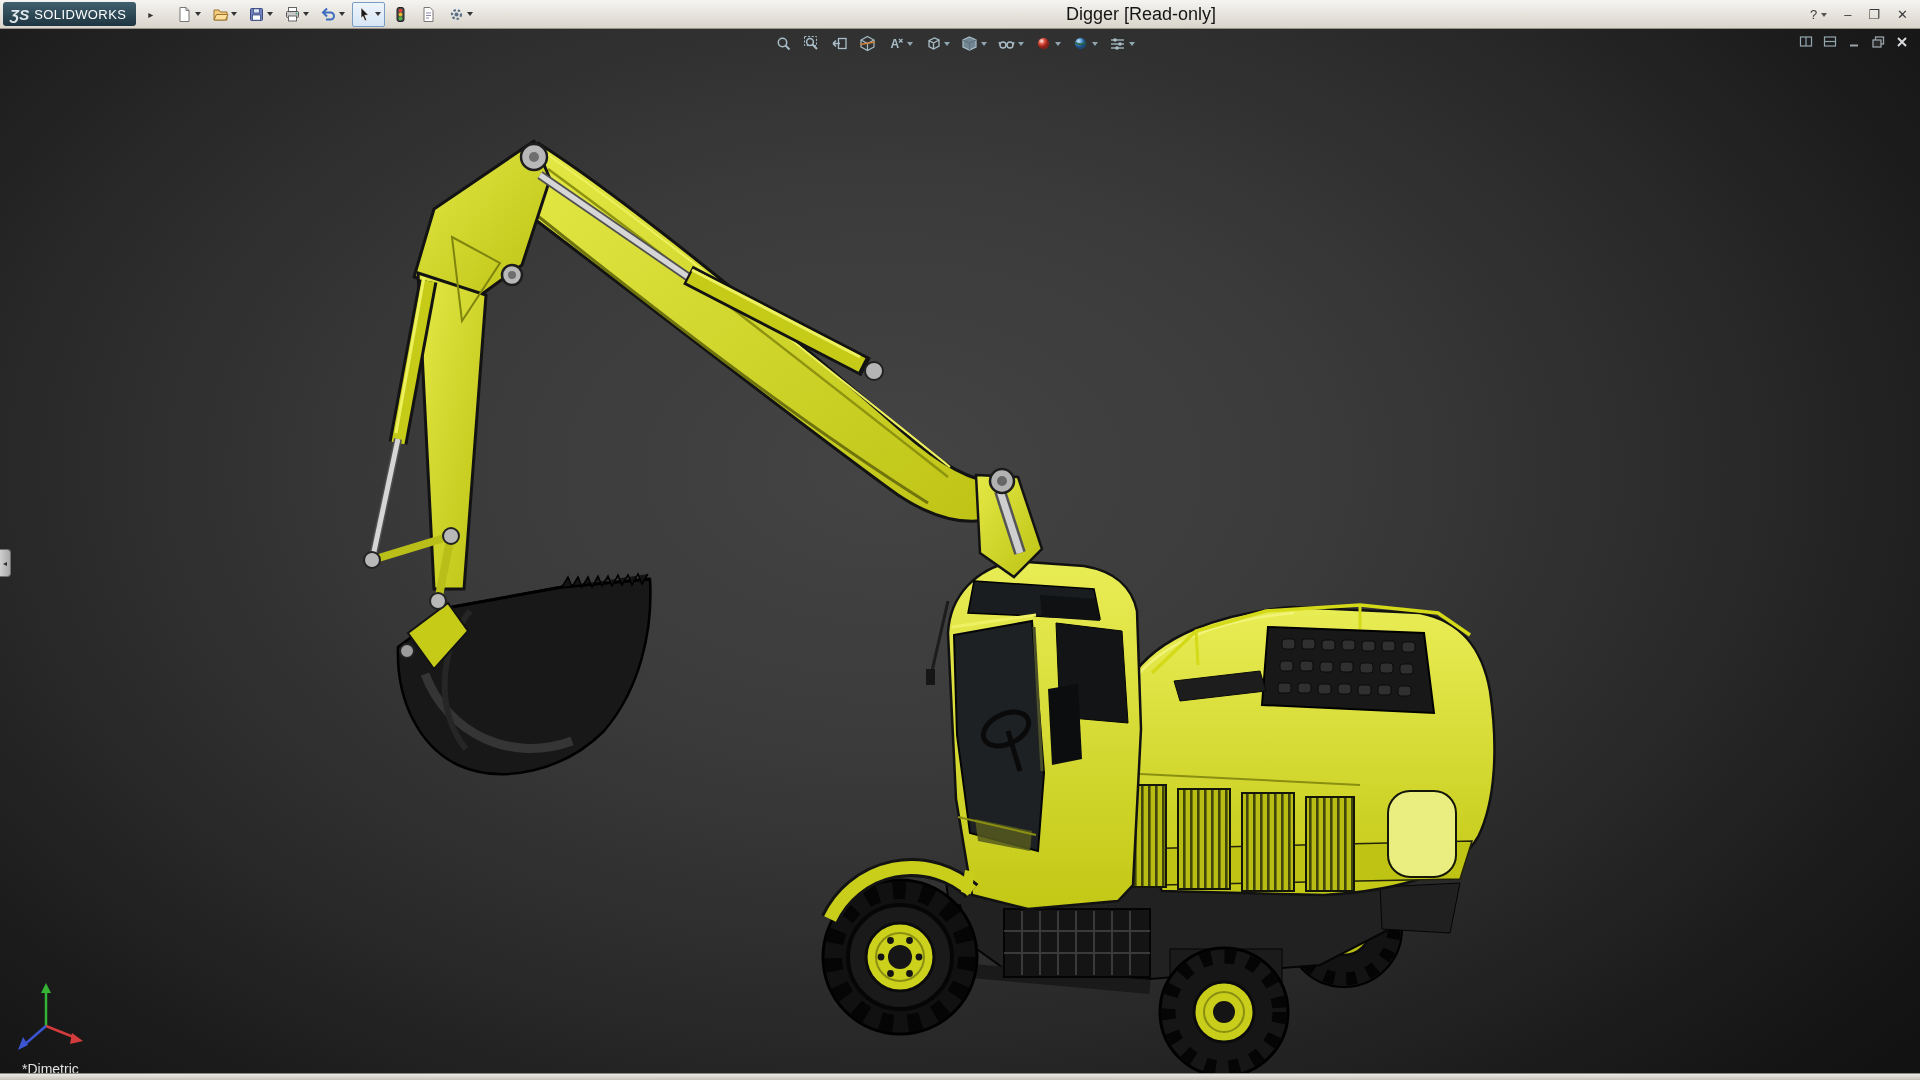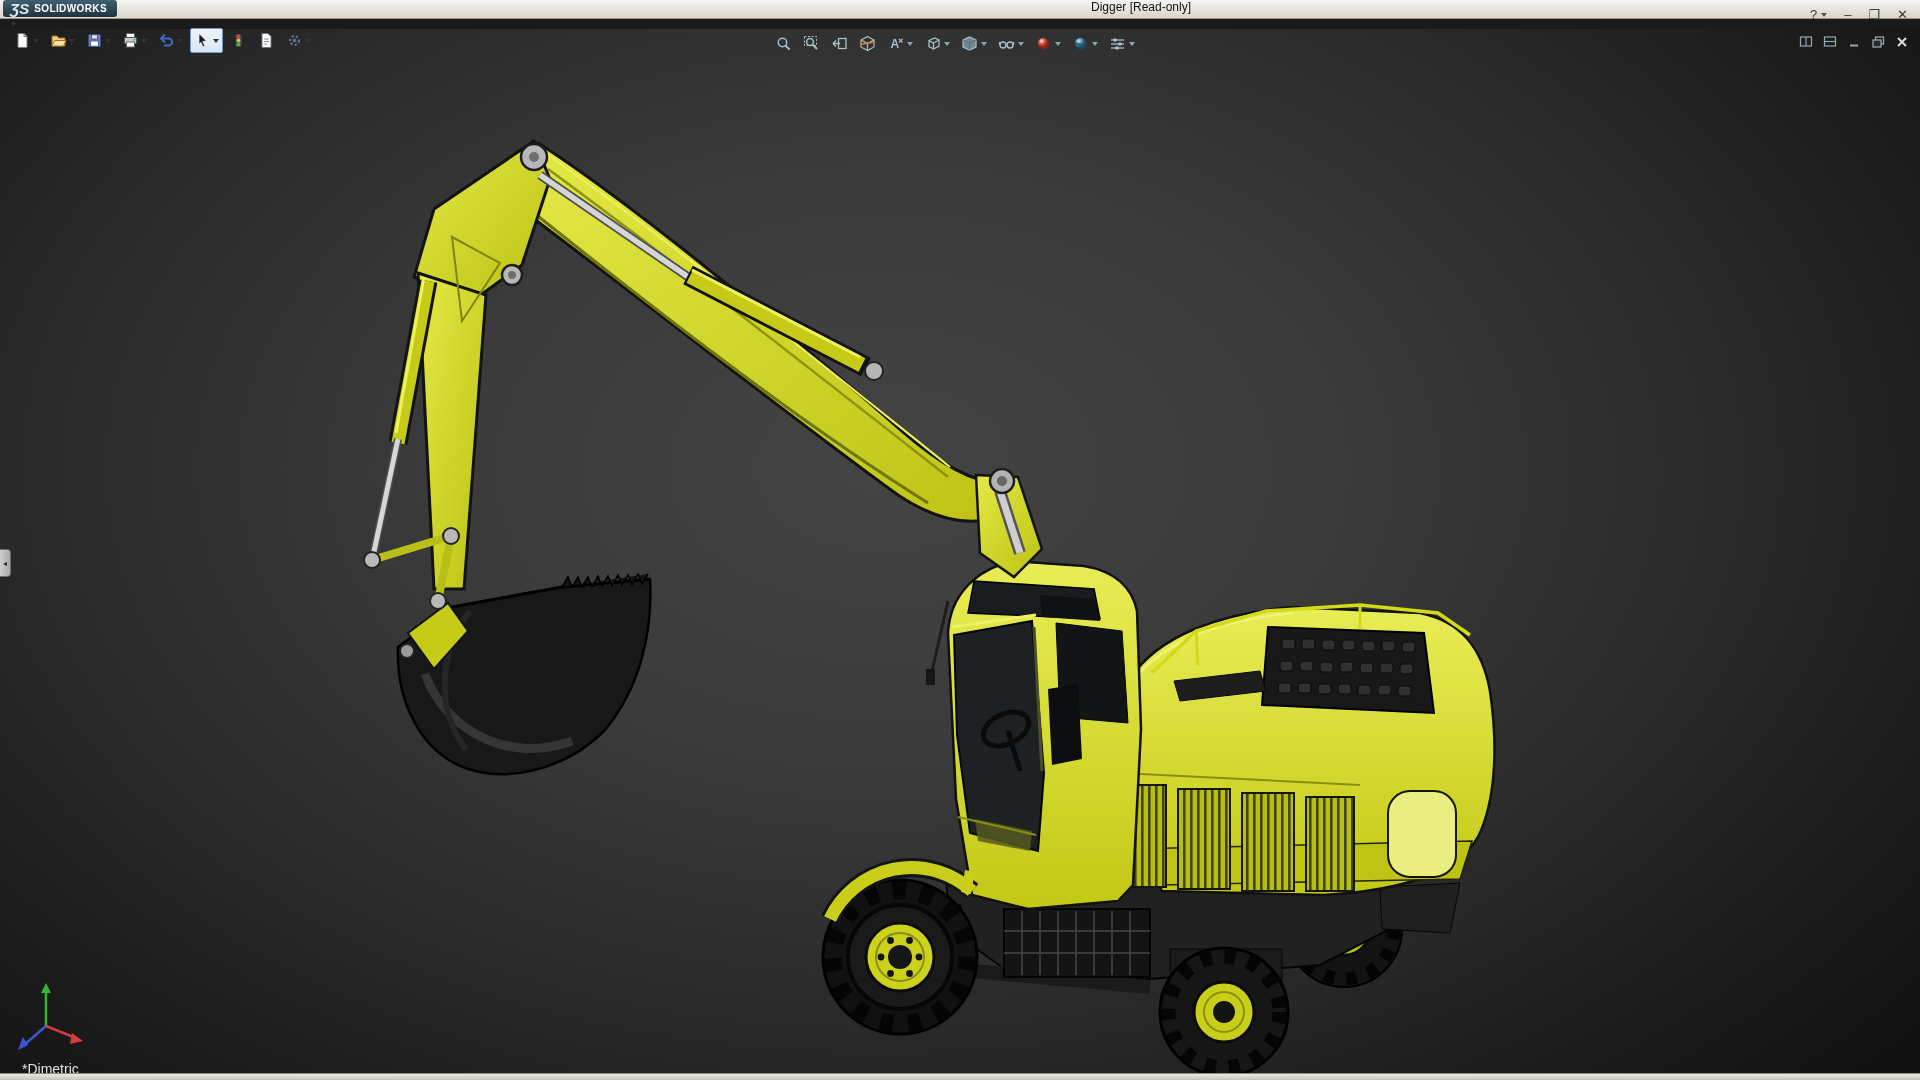--- a/index.html
+++ b/index.html
@@ -1,35 +1,35 @@
 <!DOCTYPE html>
 <html><head>
 <meta charset="utf-8">
 <style>
   * { margin:0; padding:0; box-sizing:border-box; }
   html,body { width:1920px; height:1080px; overflow:hidden; background:#1a1a1a;
               font-family:"Liberation Sans", sans-serif; }
 
   
-  .titlebar { position:absolute; top:0; left:0; width:1920px; height:19px;
+  .titlebar { position:absolute; top:0; left:0; width:1920px; height:29px;
     background:linear-gradient(#f5f4f2,#e6e3dc 55%,#d9d5cc);
-    border-bottom:1px solid #97938a; display:flex; align-items:flex-start; z-index:30;flex-direction:column; }
+    border-bottom:1px solid #97938a; display:flex; align-items:center; z-index:30; }
   .logo { height:24px; margin-left:3px; background:linear-gradient(#41606f,#1e3440);
     border-radius:3px; color:#fff; display:flex; align-items:center; padding:0 10px 0 7px; gap:5px; }
   .logo .mark { font-weight:bold; font-style:italic; font-size:15px; color:#dfe7ec; }
-  .logo .name { font-weight:bold; font-size:10px; letter-spacing:.4px; }
+  .logo .name { font-weight:normal; font-size:13px; letter-spacing:.4px; }
   .flyout-caret { color:#333; font-size:10px; margin:0 9px 0 12px; }
   .tb-group { display:flex; align-items:center; gap:3px; margin-left:10px; }
   .tb-btn { height:25px; display:flex; align-items:center; padding:0 3px;
     border:1px solid transparent; border-radius:2px; }
   .tb-btn.active { border-color:#7a9cc4; background:linear-gradient(#eef5fc,#d6e5f5); }
   .caret-down { width:0; height:0; border-left:3.5px solid transparent;
     border-right:3.5px solid transparent; border-top:4px solid #333; margin-left:2px; }
   .title-text { position:absolute; left:1141px; transform:translateX(-50%);
-    font-size:12px; color:#151515; white-space:nowrap; }
+    font-size:18px; color:#151515; white-space:nowrap; }
   .win-controls { position:absolute; right:12px; top:0; height:29px; display:flex;
     align-items:center; gap:17px; font-size:13px; color:#3a3a3a; }
   .win-controls .wc { cursor:default; line-height:29px; }
   .help-wrap { display:flex; align-items:center; gap:2px; }
   .help-wrap .caret-down { border-top-color:#555; }
 
   
   .viewport { position:absolute; top:29px; left:0; width:1920px; height:1044px;
     background:radial-gradient(ellipse 1350px 880px at 46% 42%,
       #444444 0%, #3a3a3a 34%, #2a2a2a 62%, #1b1b1b 84%, #121212 100%);

